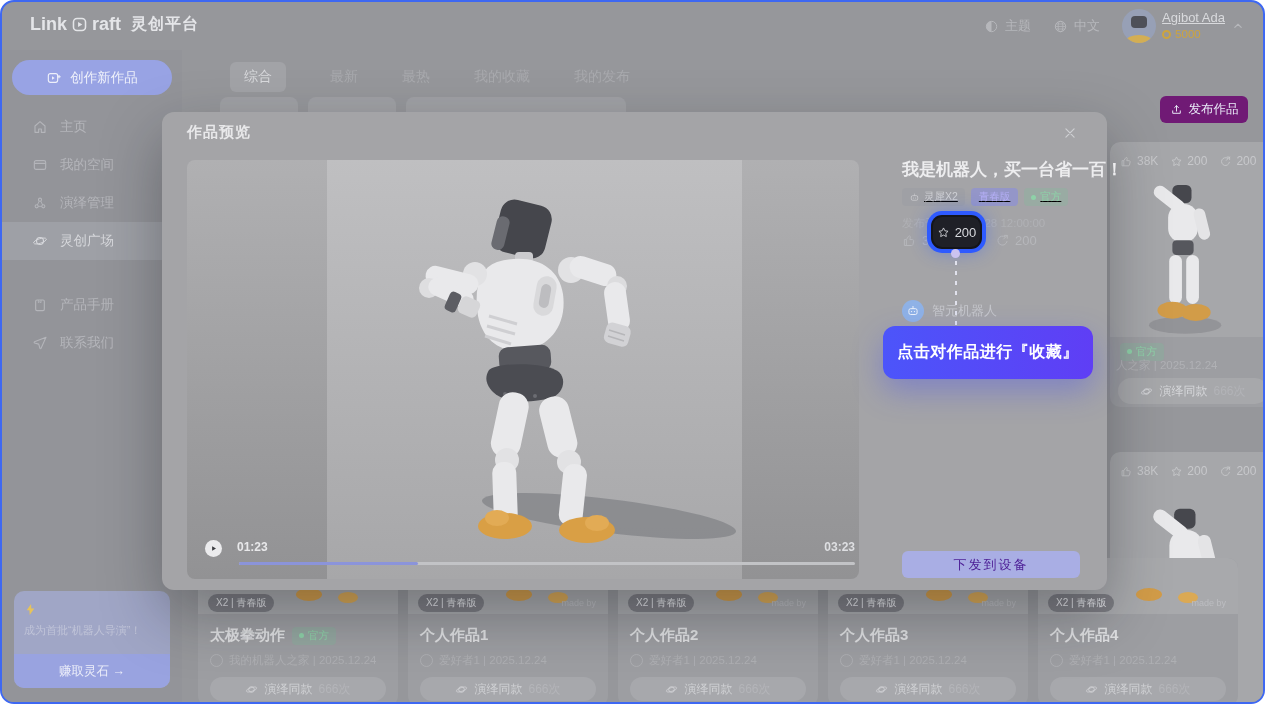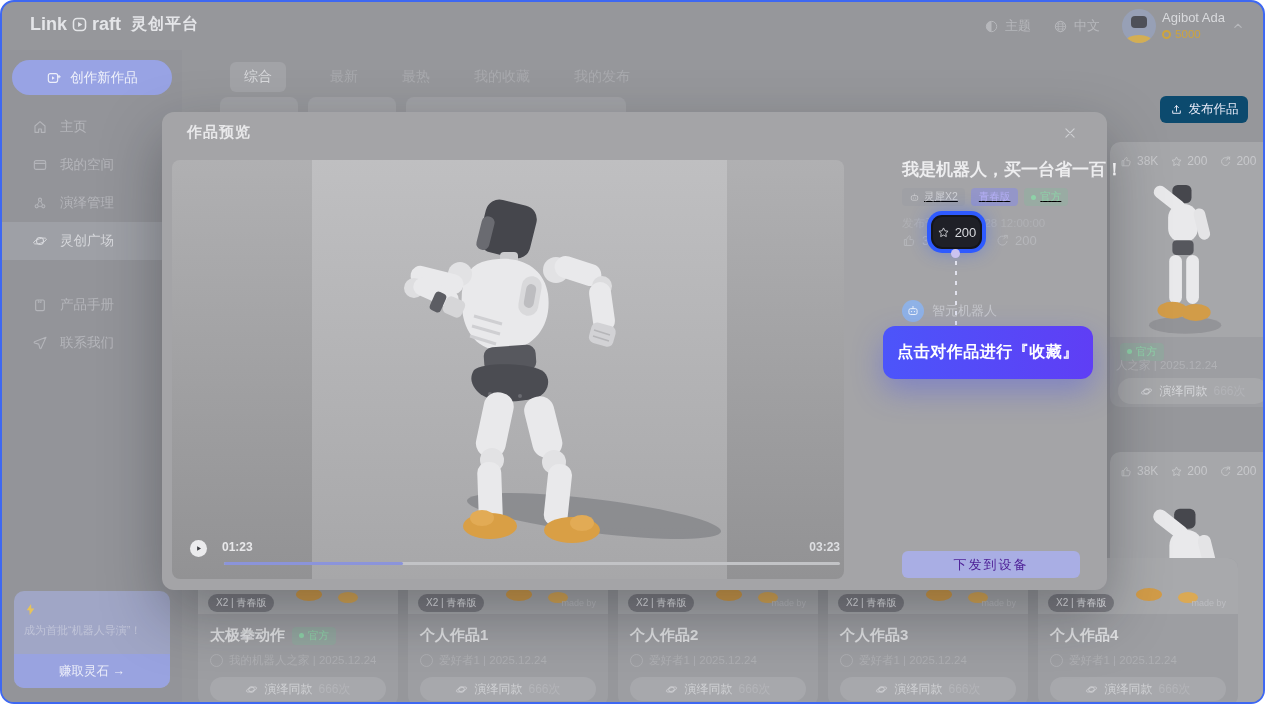--- a/index.html
+++ b/index.html
@@ -11,42 +11,42 @@
   
   .hdr{position:absolute;left:0;top:0;right:0;height:48px;display:flex;align-items:center;z-index:2;}
   .logo{position:absolute;left:28px;top:12px;display:flex;align-items:center;gap:4px;color:#e4e5e8;font-size:18px;font-weight:bold;cursor:pointer;}
   .logo .cn{font-weight:bold;font-size:16px;margin-left:6px;letter-spacing:1px;}
   .hdr-right{position:absolute;right:18px;top:0;height:48px;display:flex;align-items:center;gap:22px;color:#b6b7bb;font-size:13px;}
   .hdr-item{display:flex;align-items:center;gap:6px;cursor:pointer;}
   .avatar{width:34px;height:34px;border-radius:50%;background:#97a0b6;position:relative;overflow:hidden;}
   .avatar .bot-head{position:absolute;left:9px;top:7px;width:16px;height:12px;border-radius:4px;background:#4e5058;}
   .avatar .bot-body{position:absolute;left:4px;bottom:-4px;width:26px;height:12px;border-radius:50% 50% 0 0;background:#d3ae54;}
   .userblock{display:flex;flex-direction:column;line-height:1.2;}
-  .uname{color:#d9dadd;font-size:13px;}
+  .uname{color:#d9dadd;font-size:13px;text-decoration:underline;}
   .ucoins{display:flex;align-items:center;gap:4px;color:#cda43e;font-size:11.5px;margin-top:2px;}
   .coin{width:9px;height:9px;border-radius:50%;border:2px solid #cda43e;background:transparent;}
 
   
   .sidebar{position:absolute;left:0;top:48px;bottom:0;width:180px;background:#939499;z-index:2;}
   .create-btn{position:absolute;left:10px;top:10px;width:160px;height:35px;border-radius:18px;background:#98a3e4;color:#eef0fa;font-size:13.5px;display:flex;align-items:center;justify-content:center;gap:8px;cursor:pointer;}
   .nav{position:absolute;left:0;top:58px;right:0;}
   .nav-item{height:38px;display:flex;align-items:center;gap:12px;padding-left:30px;color:#b4b5ba;font-size:13.5px;cursor:pointer;}
   .nav-item.active{background:#9ea0a6;color:#d6d7db;}
   .nav-gap{height:26px;}
   .promo{position:absolute;left:12px;bottom:14px;width:156px;height:97px;border-radius:10px;background:#a0a6c6;overflow:hidden;}
   .promo-title{display:flex;align-items:center;gap:5px;color:#e7e9f2;font-size:12.5px;font-weight:bold;padding:12px 10px 0 10px;}
   .promo-sub{color:#c0c4d8;font-size:11px;padding:7px 10px 0 10px;}
   .promo-cta{position:absolute;left:0;right:0;bottom:0;height:34px;background:#99a3e0;color:#eceef9;font-size:12.5px;display:flex;align-items:center;justify-content:center;cursor:pointer;}
 
   
   .tabs{position:absolute;left:228px;top:60px;display:flex;align-items:center;gap:44px;z-index:1;font-size:14px;color:#a9aaae;}
   .tab{cursor:pointer;padding:6px 0;}
   .tab.active{background:#a2a3a7;color:#d9dadd;padding:6px 14px;border-radius:6px;}
   .filter-box{position:absolute;top:95px;height:30px;border-radius:8px;background:#a0a1a5;z-index:1;}
-  .publish-btn{position:absolute;left:1158px;top:94px;width:88px;height:27px;border-radius:6px;background:#0c4a6e;color:#e9ebf8;font-size:12.5px;display:flex;align-items:center;justify-content:center;gap:6px;cursor:pointer;z-index:1;}
+  .publish-btn{position:absolute;left:1158px;top:94px;width:88px;height:27px;border-radius:6px;background:#701a75;color:#e9ebf8;font-size:12.5px;display:flex;align-items:center;justify-content:center;gap:6px;cursor:pointer;z-index:1;}
 
   
   .rcard{position:absolute;left:1108px;width:170px;background:#9d9ea2;border-radius:10px;z-index:1;overflow:hidden;cursor:pointer;}
   .rcard-img{position:relative;background:#a6a7aa;}
   .rstats{position:absolute;left:10px;top:12px;display:flex;gap:12px;color:#c7c8cb;font-size:12px;align-items:center;}
   .rstat{display:flex;align-items:center;gap:4px;}
   .rtag-row{position:absolute;left:10px;top:198px;}
   .rmeta{position:absolute;left:6px;top:216px;color:#b0b1b5;font-size:11.5px;white-space:nowrap;}
   .rremix{position:absolute;left:8px;top:236px;width:150px;height:26px;border-radius:13px;background:#a7a8ab;display:flex;align-items:center;justify-content:center;gap:6px;color:#d6d7da;font-size:12px;cursor:pointer;}
   .rremix .cnt{color:#b2b3b7;}
@@ -66,21 +66,21 @@
   .bbyline{display:flex;align-items:center;gap:6px;color:#aeafb3;font-size:11.5px;padding:8px 12px 0 12px;white-space:nowrap;}
   .bavatar{width:13px;height:13px;border-radius:50%;border:1.5px solid #aeafb3;flex:none;}
   .bremix{margin:9px 12px 0 12px;height:24px;border-radius:12px;background:#a7a8ac;display:flex;align-items:center;justify-content:center;gap:6px;color:#d0d1d4;font-size:12px;cursor:pointer;}
   .bremix .cnt{color:#b4b5b9;}
 
   
   .modal{position:absolute;left:160px;top:110px;width:945px;height:478px;background:#a4a4a7;border-radius:12px;z-index:5;box-shadow:0 24px 60px rgba(20,22,30,0.35);}
   .modal-title{position:absolute;left:25px;top:11px;color:#e8e8ea;font-size:15px;font-weight:bold;letter-spacing:1px;}
   .modal-close{position:absolute;right:28px;top:12px;width:18px;height:18px;color:#cfd0d3;cursor:pointer;display:flex;align-items:center;justify-content:center;}
 
-  .player{position:absolute;left:10px;top:48px;width:672px;height:419px;border-radius:8px;overflow:hidden;background:linear-gradient(#b0b0b2,#929294);}
+  .player{position:absolute;left:25px;top:48px;width:672px;height:419px;border-radius:8px;overflow:hidden;background:linear-gradient(#b0b0b2,#929294);}
   .player-center{position:absolute;left:140px;top:0;width:415px;height:100%;background:linear-gradient(#bfbfc1,#a7a7a9);}
   .robot-main{position:absolute;left:160px;top:14px;}
   .play-btn{position:absolute;left:18px;top:380px;width:17px;height:17px;border-radius:50%;background:#ebebed;color:#3a3b40;display:flex;align-items:center;justify-content:center;cursor:pointer;}
   .t-cur{position:absolute;left:50px;top:380px;color:#e8e8ea;font-size:12px;font-weight:bold;}
   .t-tot{position:absolute;right:4px;top:380px;color:#dedfe2;font-size:12px;font-weight:bold;}
   .track{position:absolute;left:52px;top:402px;width:616px;height:3px;border-radius:2px;background:#c2c3c6;cursor:pointer;}
   .fill{height:3px;border-radius:2px;background:#8b94da;}
   .w-title{position:absolute;left:0;top:0;width:200px;color:#ededef;font-size:17px;font-weight:bold;white-space:nowrap;}
   .tagrow{position:absolute;left:0;top:30px;display:flex;gap:6px;align-items:center;text-decoration:underline;}
   .tag-model{display:inline-flex;align-items:center;gap:4px;background:#9fa0a5;color:#d0d1d5;font-size:10.5px;padding:2px 7px;border-radius:4px;}

